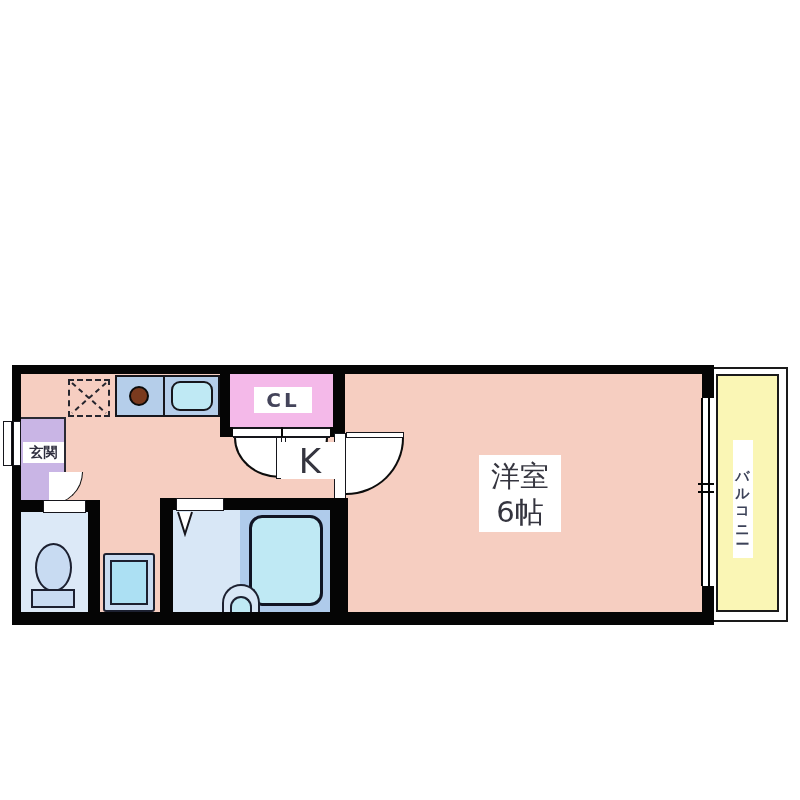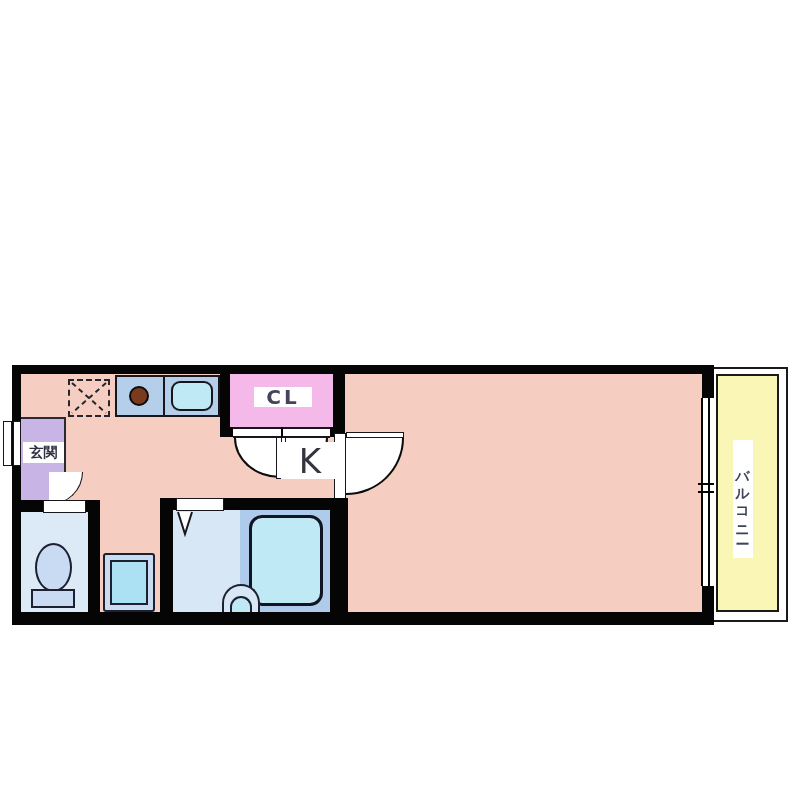--- a/index.html
+++ b/index.html
@@ -133,20 +133,26 @@
     <path d="M2,1 L9,23 L16,1" fill="#ffffff" stroke="#16161c" stroke-width="2"></path>
   </svg>
   <div class="abs tub-panel" style="left:240px;top:510px;width:90px;height:102px;"></div>
   <div class="abs tub" style="left:249px;top:515px;width:74px;height:91px;"></div>
   <div class="abs bathsink-outer" style="left:222px;top:584px;width:38px;height:28px;"></div>
   <div class="abs bathsink-inner" style="left:230px;top:596px;width:22px;height:16px;"></div>
 
   <div class="abs label k-label" style="left:281px;top:442px;width:58px;height:37px;">
       <span>K</span>
     </div>
-  <div class="abs label cl-label" style="left:254px;top:387px;width:58px;height:20px;">
+  <div class="abs label cl-label" style="left:254px;top:387px;width:58px;height:26px;">
       <span>CL</span>
     </div>
+  <div class="abs label room-label" style="left:479px;top:455px;width:82px;height:77px;">
+    <div>
+      <div>洋室</div>
+      <div>6帖</div>
+    </div>
+  </div>
   <div class="abs balcony-label" style="left:733px;top:440px;width:20px;height:118px;">
       <span>バルコニー</span>
     </div>
 
 </div>
 
 </body></html>

